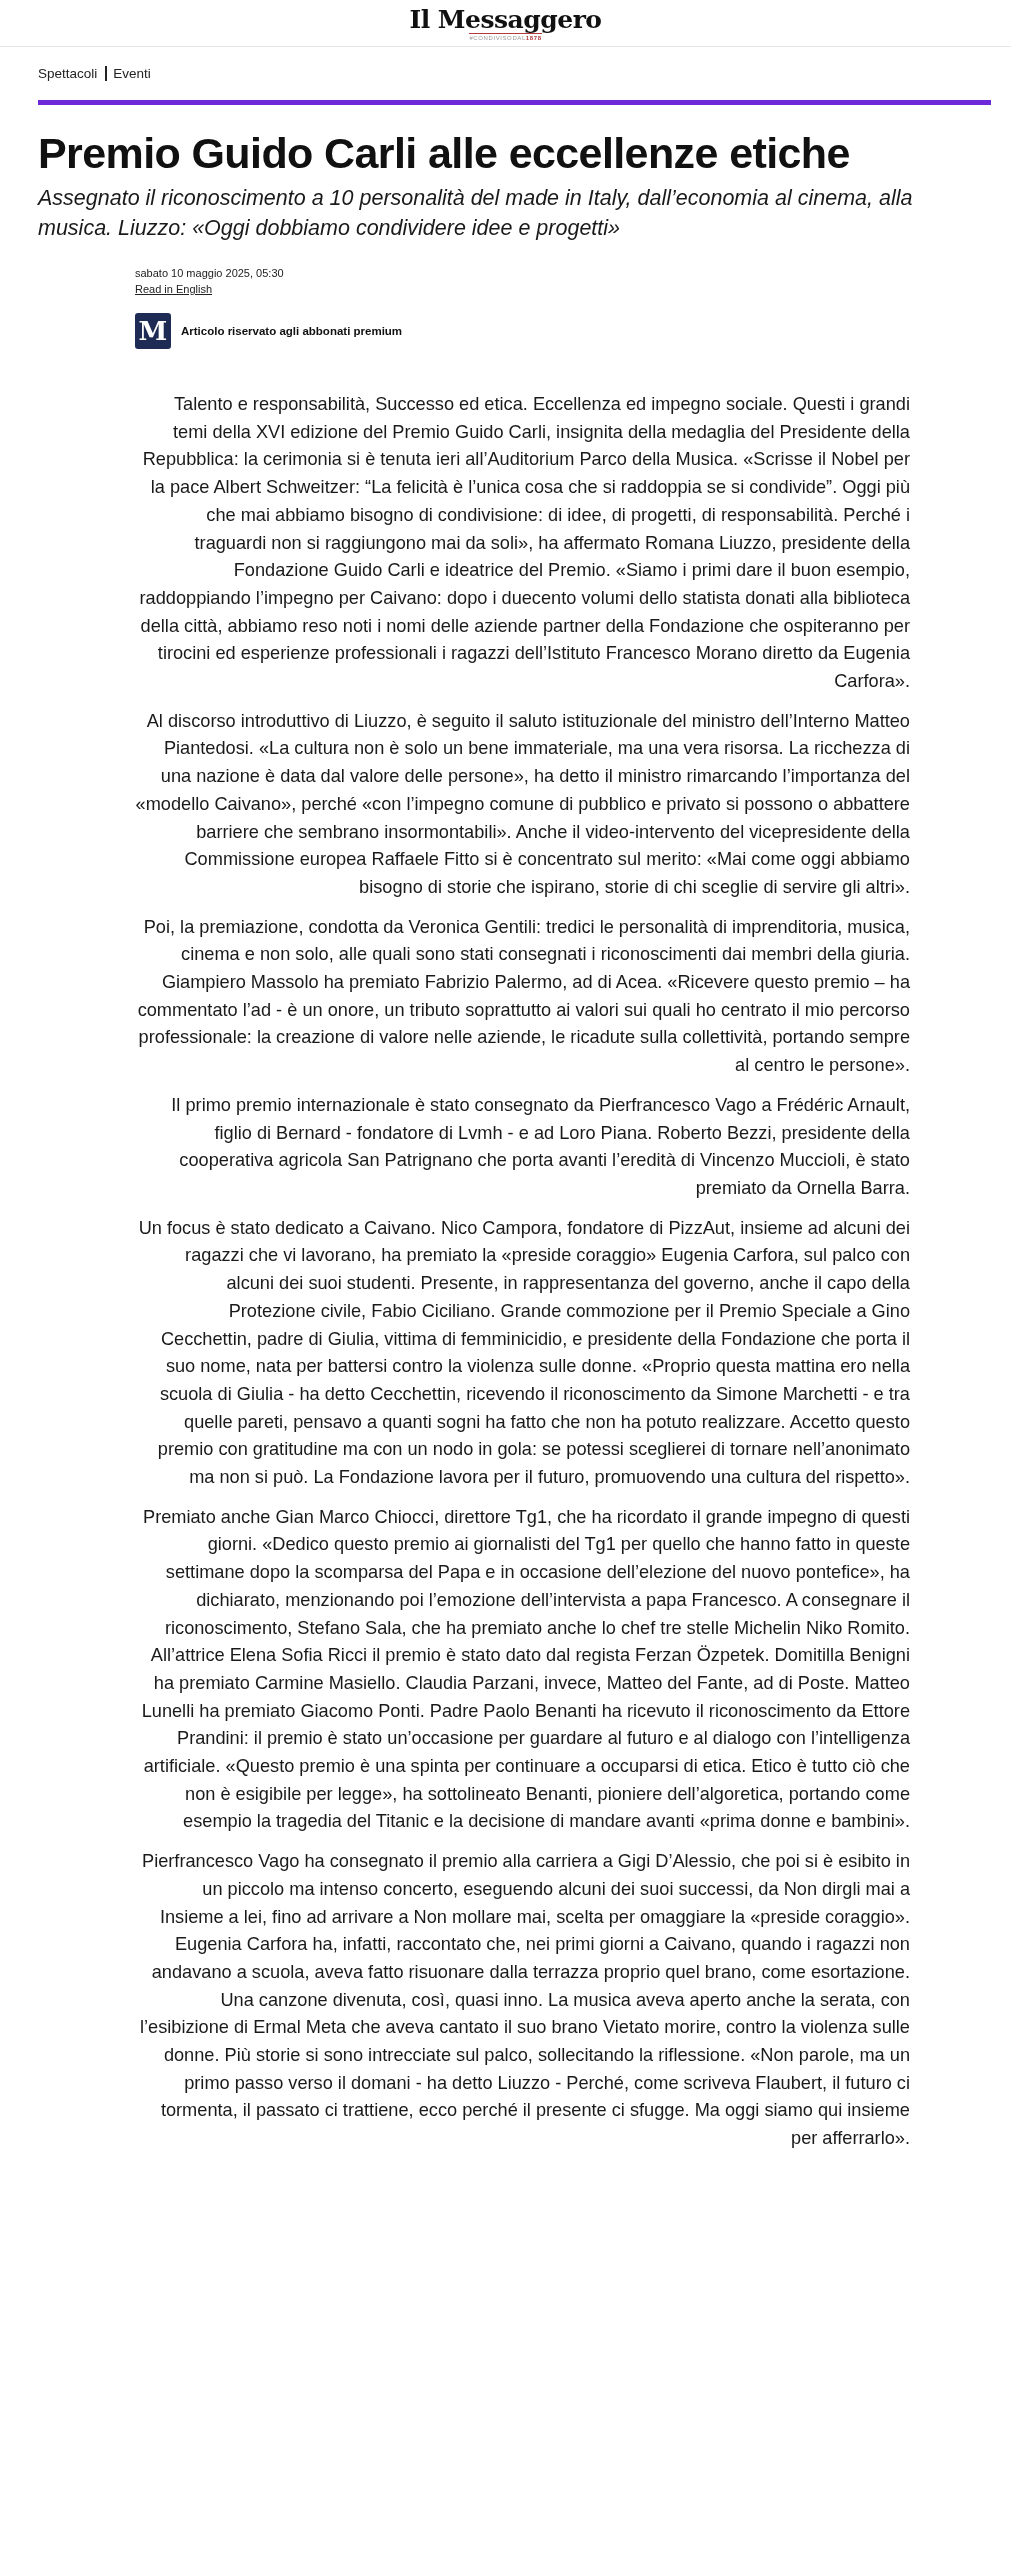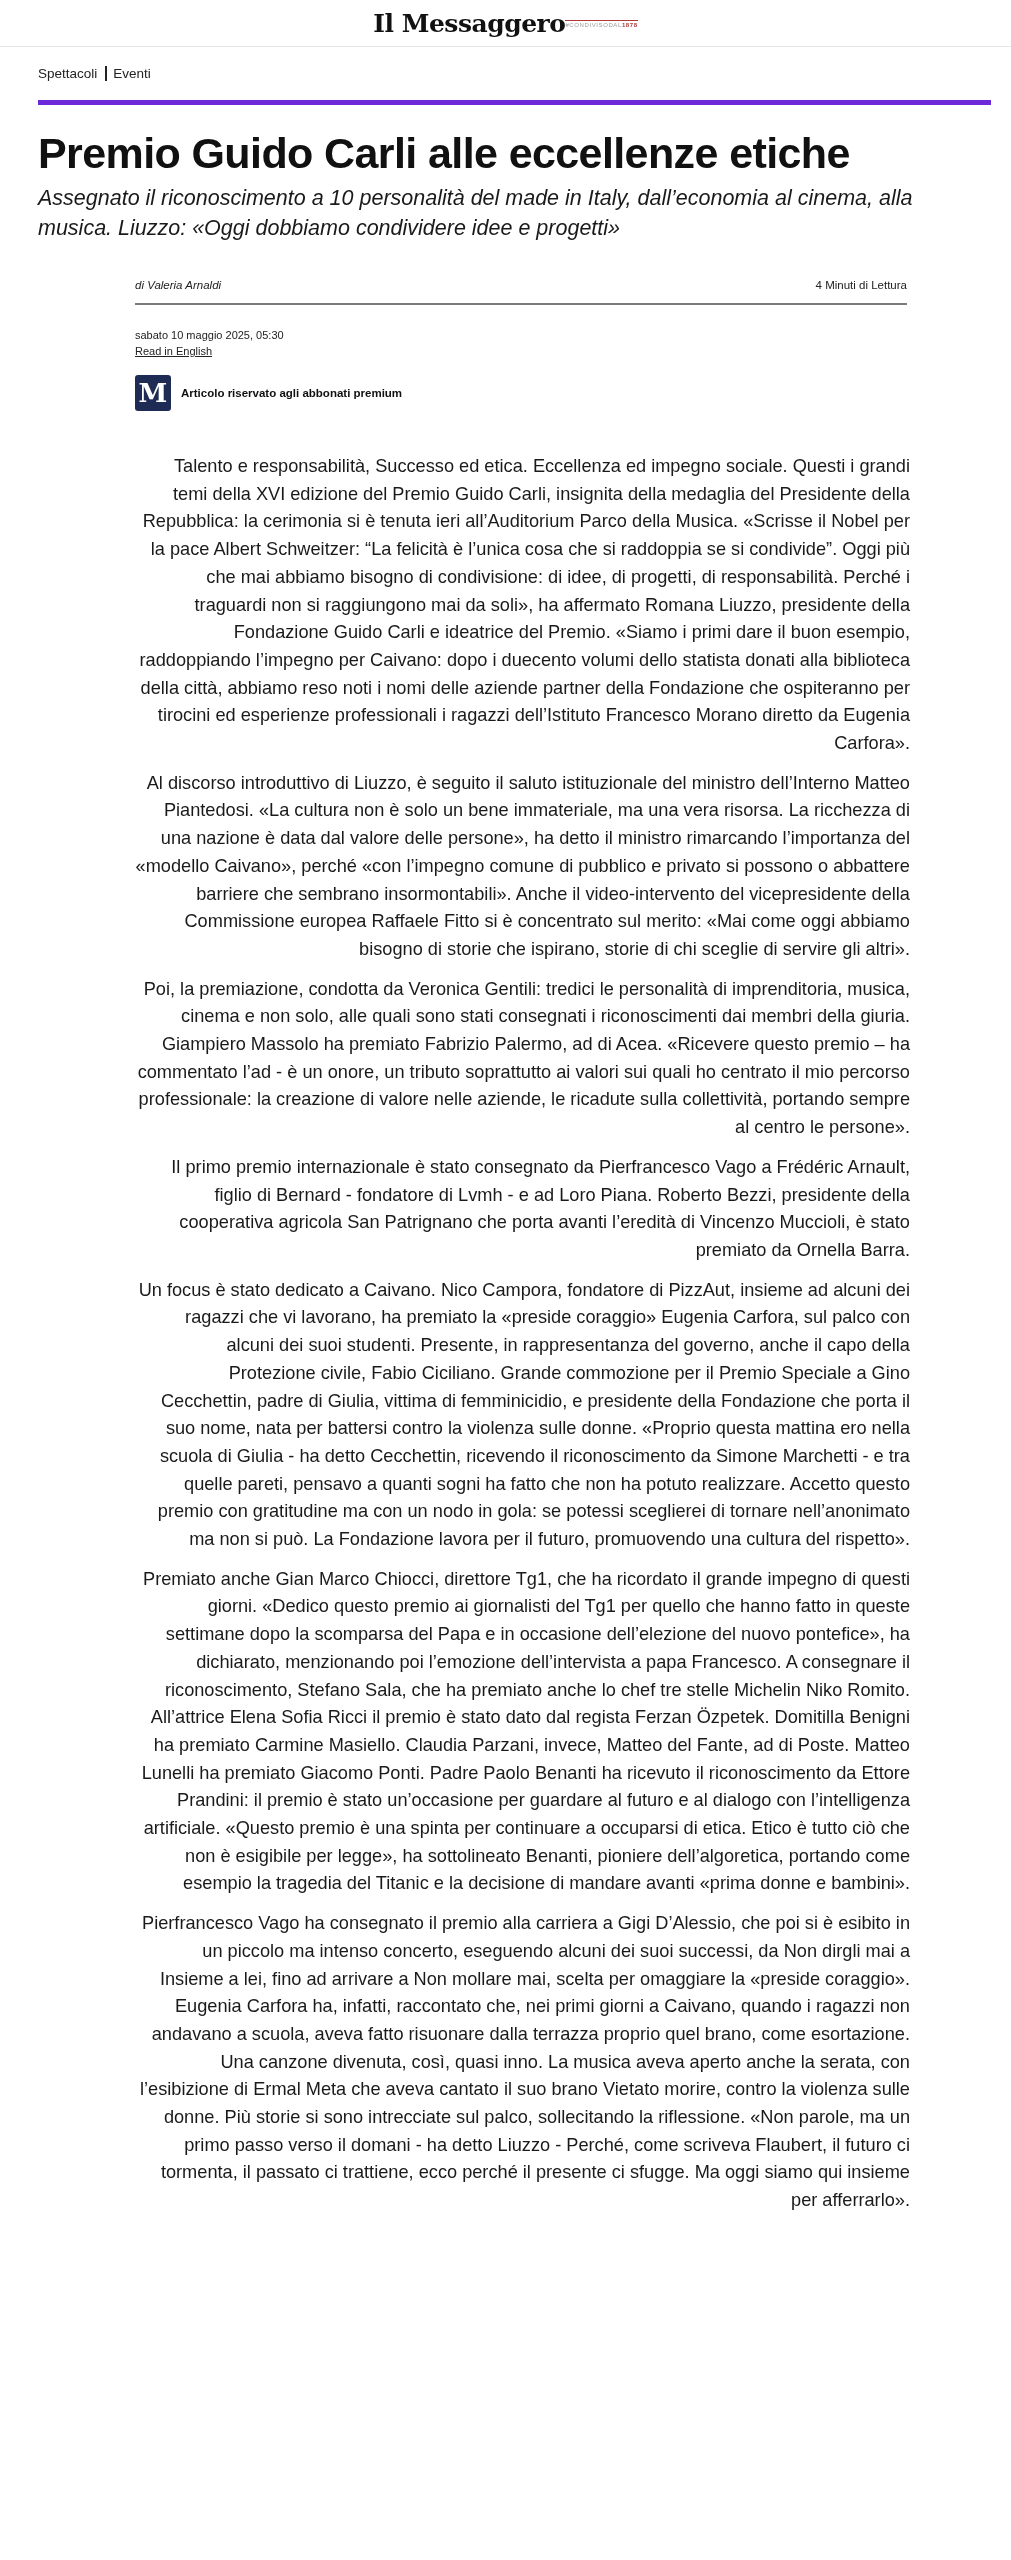--- a/index.html
+++ b/index.html
@@ -1,17 +1,17 @@
 <!DOCTYPE html>
 <html><head>
 <meta charset="utf-8">
 <style>
   html, body { margin: 0; padding: 0; background: #ffffff; }
   body { width: 1011px; color: #1a1a1a; font-family: "Liberation Sans", sans-serif; }
-  .masthead { height: 46px; display: flex; flex-direction: row; align-items: center; justify-content: center; border-bottom: 1px solid #e6e6e6; }
+  .masthead { height: 46px; display: flex; flex-direction: column; align-items: center; justify-content: center; border-bottom: 1px solid #e6e6e6; }
   .logo { font-family: "DejaVu Serif", serif; font-weight: bold; font-size: 25px; line-height: 24px; color: #111; letter-spacing: -0.5px; margin-top: 2px; }
   .tagline { font-family: "Liberation Sans", sans-serif; font-size: 6px; letter-spacing: 0.6px; color: #9a9a9a; border-top: 1px solid #b33a3a; margin-top: 1px; padding-top: 1px; }
   .tagline .yr { color: #b33a3a; font-weight: bold; }
   .breadcrumb { margin: 0 20px 0 38px; height: 53px; display: flex; align-items: center; font-size: 13.5px; color: #222; border-bottom: 5px solid #6d28d9; }
   .breadcrumb .sep { display: inline-block; width: 2px; height: 15px; background: #222; margin: 0 6px 0 8px; }
   .breadcrumb a { color: #222; text-decoration: none; }
   .headline { margin: 22px 20px 0 38px; font-size: 43px; font-weight: bold; letter-spacing: -0.6px; line-height: 52px; color: #111; }
   .subtitle { margin: 4px 40px 0 38px; font-size: 21.5px; font-style: italic; line-height: 30px; color: #1a1a1a; }
   .meta { margin: 0 0 0 135px; width: 772px; }
   .byline-row { margin-top: 30px; display: flex; justify-content: space-between; align-items: center; height: 24px; font-size: 11.5px; border-bottom: 2px solid #7a7a7a; padding-bottom: 6px; }
@@ -38,24 +38,20 @@
 <nav class="breadcrumb">
   <a href="#">Spettacoli</a>
   <span class="sep"></span>
   <a href="#">Eventi</a>
 </nav>
 
 <h1 class="headline">Premio Guido Carli alle eccellenze etiche</h1>
 <h2 class="subtitle" style="font-weight:normal">Assegnato il riconoscimento a 10 personalità del made in Italy, dall’economia al cinema, alla musica. Liuzzo: «Oggi dobbiamo condividere idee e progetti»</h2>
 
 <section class="meta">
-  <div class="byline-row">
-    <span class="byline">di Valeria Arnaldi</span>
-    <span class="readtime">4 Minuti di Lettura</span>
-  </div>
   <div class="date">sabato 10 maggio 2025, 05:30</div>
   <a href="#" class="readeng">Read in English</a>
   <div class="premium">
     <div class="premium-icon">M</div>
     <div class="premium-text">Articolo riservato agli abbonati premium</div>
   </div>
 </section>
 
 <article class="article">
   <p>Talento e responsabilità, Successo ed etica. Eccellenza ed impegno sociale. Questi i grandi temi della XVI edizione del Premio Guido Carli, insignita della medaglia del Presidente della Repubblica: la cerimonia si è tenuta ieri all’Auditorium Parco della Musica. «Scrisse il Nobel per la pace Albert Schweitzer: “La felicità è l’unica cosa che si raddoppia se si condivide”. Oggi più che mai abbiamo bisogno di condivisione: di idee, di progetti, di responsabilità. Perché i traguardi non si raggiungono mai da soli», ha affermato Romana Liuzzo, presidente della Fondazione Guido Carli e ideatrice del Premio. «Siamo i primi dare il buon esempio, raddoppiando l’impegno per Caivano: dopo i duecento volumi dello statista donati alla biblioteca della città, abbiamo reso noti i nomi delle aziende partner della Fondazione che ospiteranno per tirocini ed esperienze professionali i ragazzi dell’Istituto Francesco Morano diretto da Eugenia Carfora».</p>

